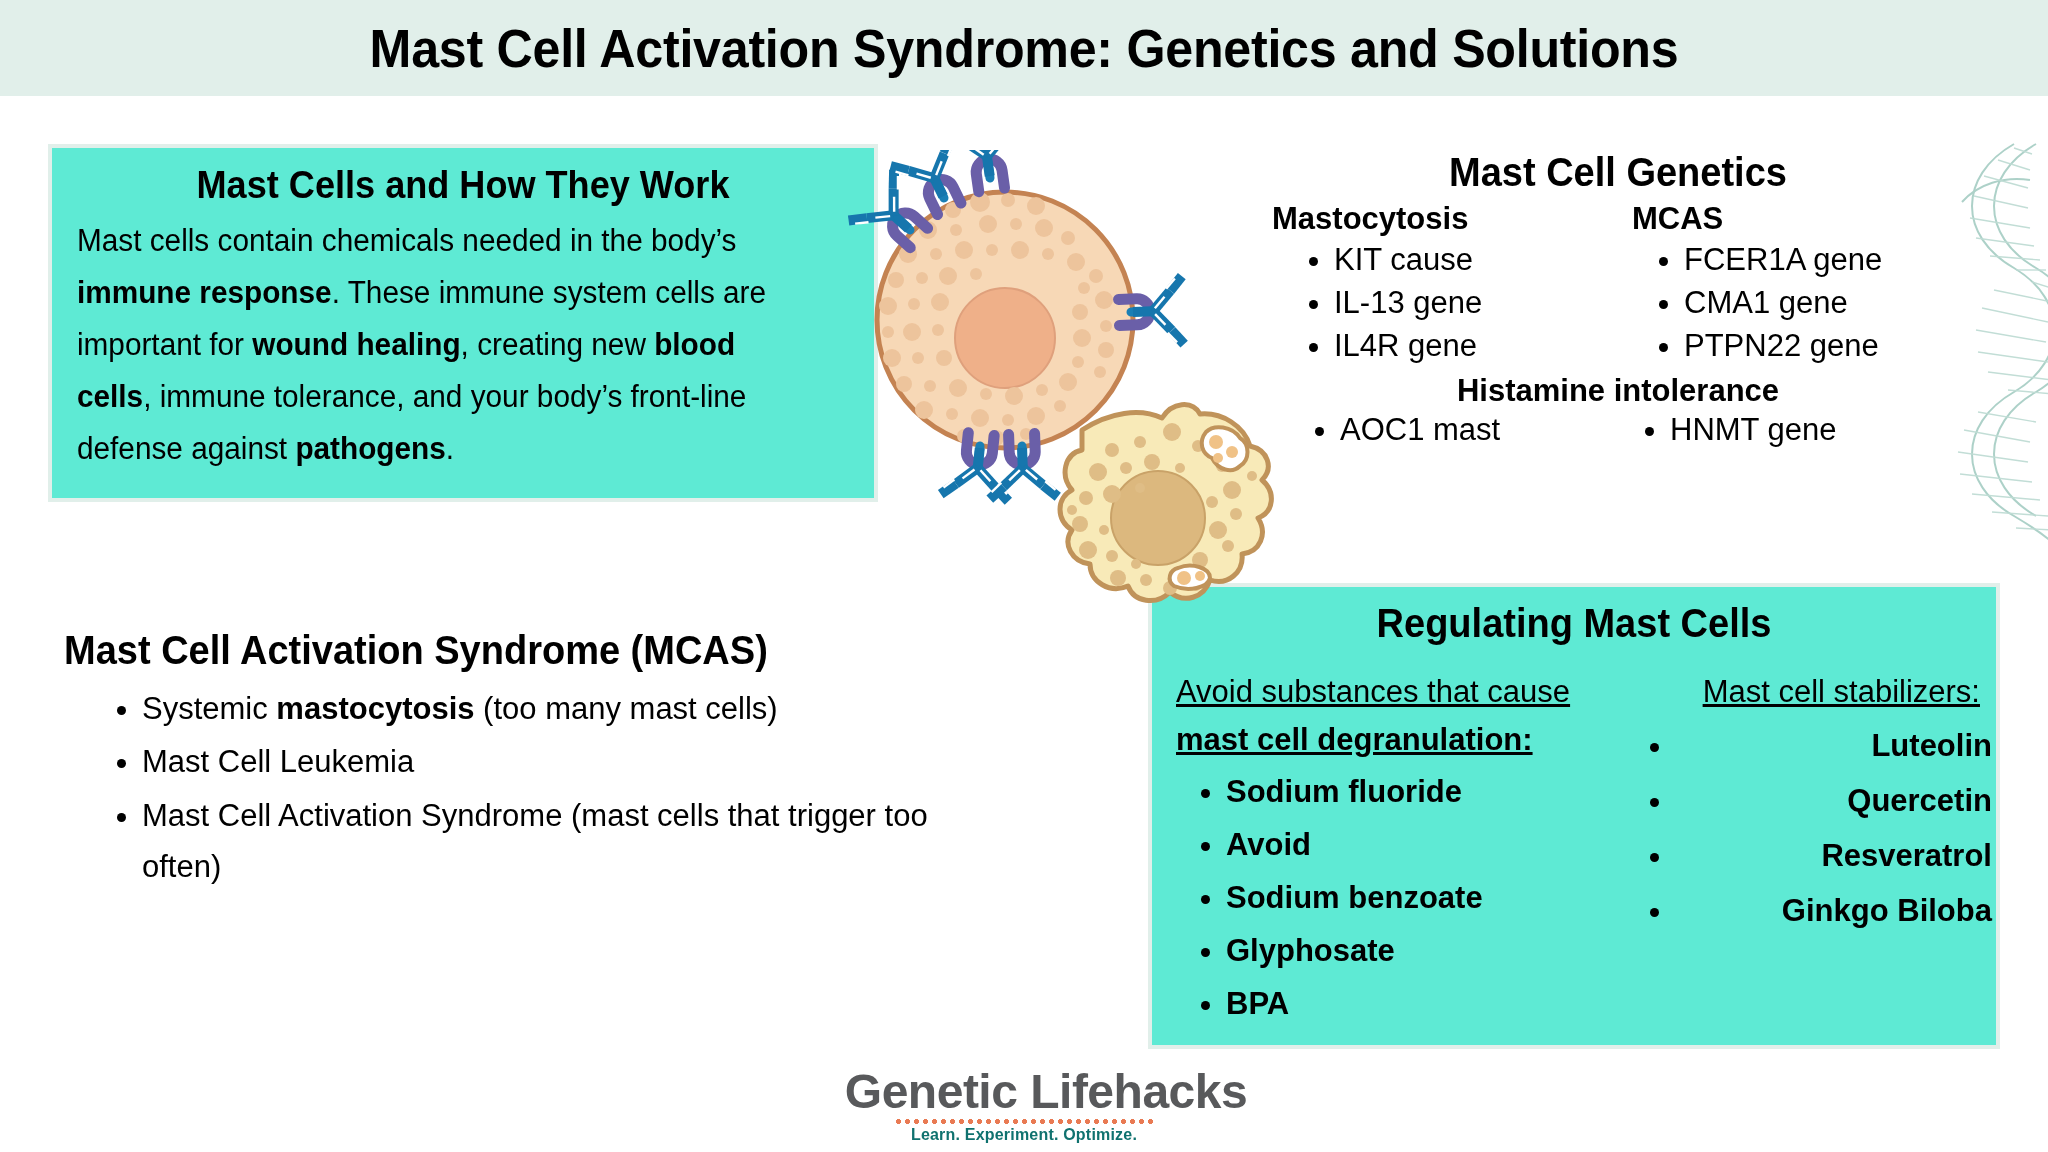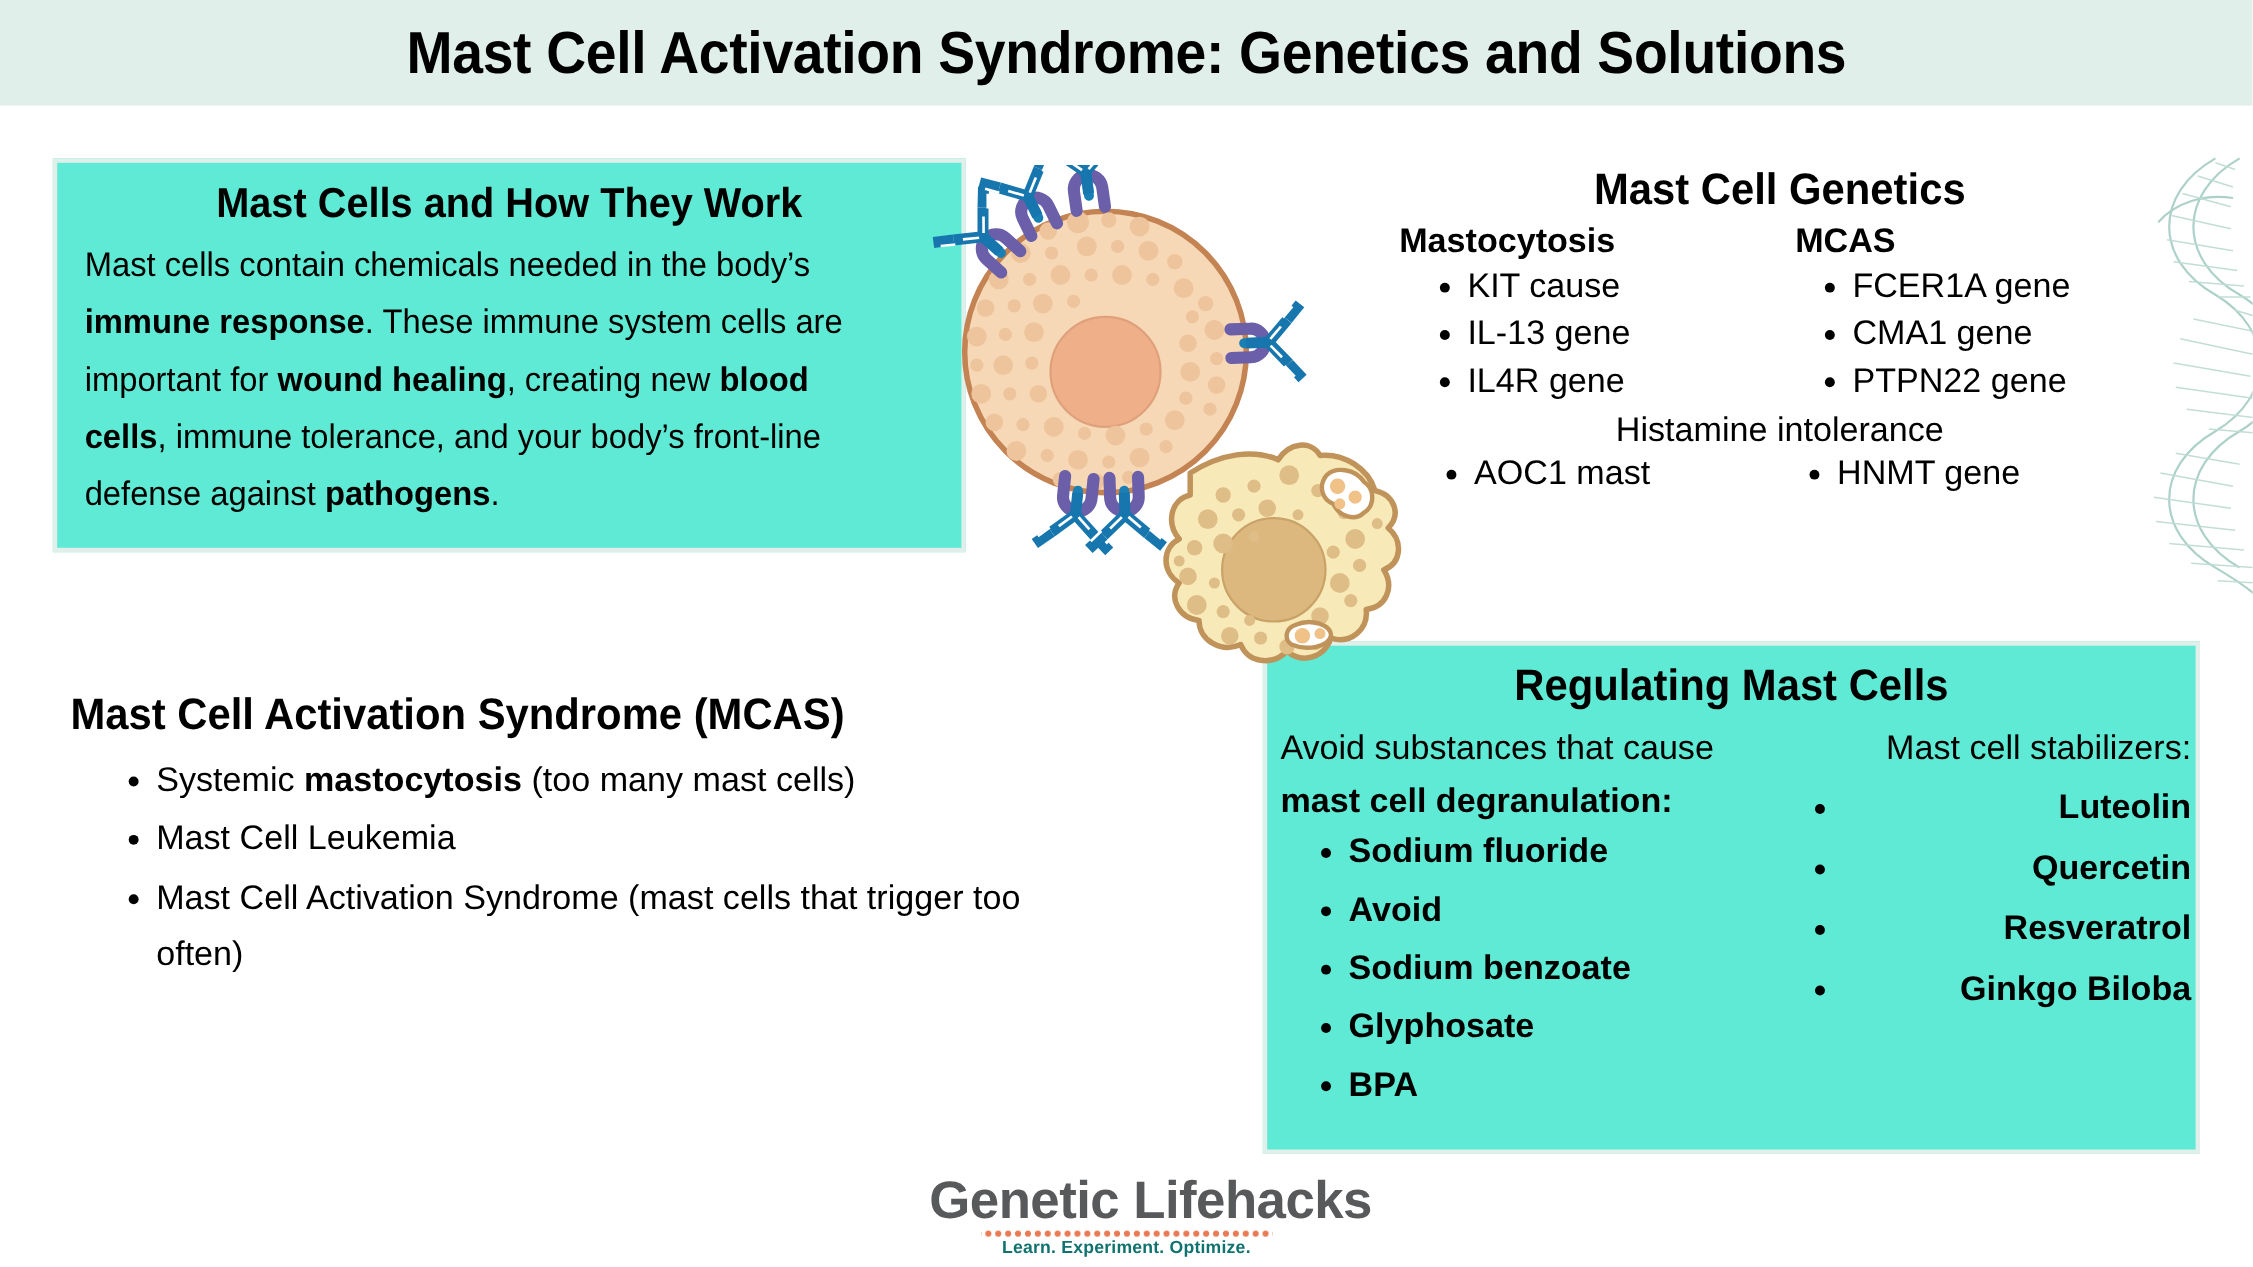--- a/index.html
+++ b/index.html
@@ -108,21 +108,21 @@
     list-style: disc;
   }
   ul.gene-list li {
     font-size: 31px;
     line-height: 1.38;
     color: #000;
   }
   #histamine-head {
     text-align: center;
     font-size: 31px;
-    font-weight: normal;
+    font-weight: bold;
     color: #000;
     margin: 6px 0 1px 0;
   }
   .hist-cols { display: flex; width: 100%; }
   .hist-cols .gene-col { width: 50%; }
   ul.hist-list {
     margin: 0;
     padding-left: 72px;
     list-style: disc;
   }
@@ -180,21 +180,22 @@
   .reg-cols {
     display: flex;
     padding: 0 4px 0 12px;
   }
   .reg-col-left  { width: 53%; }
   .reg-col-right { width: 47%; padding-left: 16px; box-sizing: border-box; text-align: right; }
   .reg-lead {
     font-size: 31px;
     line-height: 1.55;
     color: #000;
-    margin: 0;
+    margin: 12px;
+    text-decoration: underline;
   }
   .reg-lead b { font-weight: bold; }
   ul.reg-list {
     margin: 6px 0 0 0;
     padding-left: 62px;
     list-style: disc;
   }
   ul.reg-list li {
     font-size: 31px;
     font-weight: bold;

